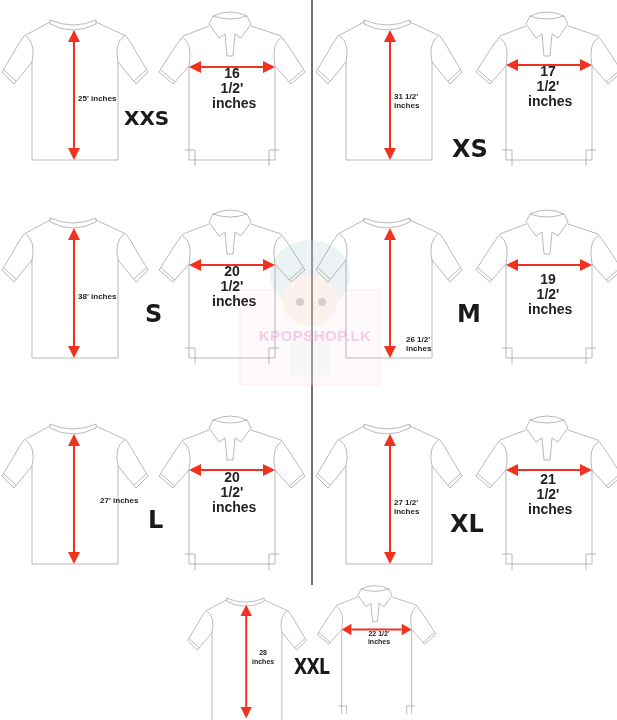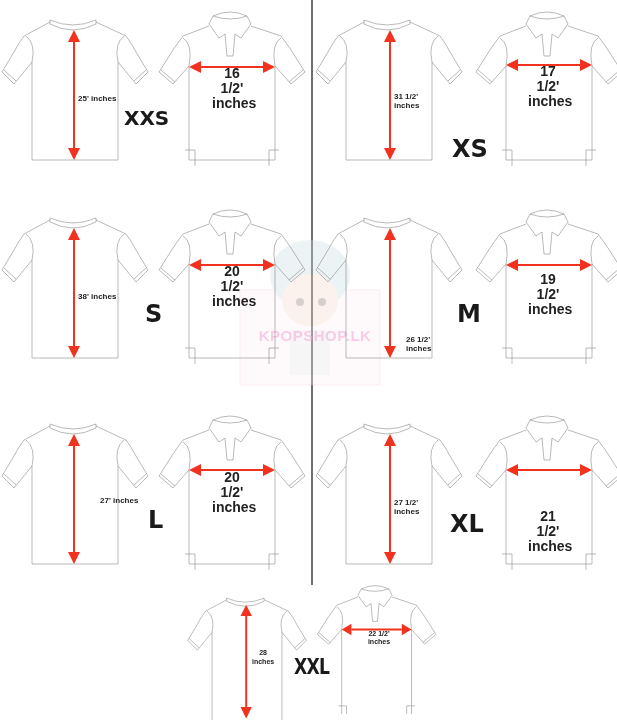--- a/index.html
+++ b/index.html
@@ -184,21 +184,21 @@
       <path d="M58 6 Q75 -2 92 6 L96 14 L86 28 L80 24 L78 46 L72 46 L70 24 L64 28 L54 14 Z" fill="none" stroke="#8a8a8a" stroke-width="0.6"></path>
       <path d="M58 6 Q75 12 92 6" fill="none" stroke="#8a8a8a" stroke-width="0.6"></path>
       <path d="M54 16 L28 26 Q22 34 18 40 L4 62 L18 74 L34 56 L34 150 L120 150 L120 56 L136 74 L150 62 L136 40 Q132 34 126 26 L96 16" fill="none" stroke="#8a8a8a" stroke-width="0.6"></path>
       <path d="M34 56 Q38 34 28 28 M120 56 Q116 34 126 28" fill="none" stroke="#8a8a8a" stroke-width="0.6"></path>
       <path d="M6 60 L20 72 M148 60 L134 72" fill="none" stroke="#8a8a8a" stroke-width="0.6"></path>
       <path d="M30 140 L40 140 L40 156 M124 140 L114 140 L114 156" fill="none" stroke="#8a8a8a" stroke-width="0.6"></path>
       <line x1="46" y1="56" x2="108" y2="56" stroke="#f0321e" stroke-width="2"></line>
       <polygon points="34,56 46,50 46,62" fill="#f0321e"></polygon>
       <polygon points="120,56 108,50 108,62" fill="#f0321e"></polygon>
     </svg>
-    <div class="chest-label" style="left:214px;top:58px;width:40px;margin-top:37px;">21 1/2'
+    <div class="chest-label" style="left:214px;top:58px;width:40px;">21 1/2'
 inches</div>
   </div>
 
   <div class="cell" style="left:186px;top:590px;width:260px;height:130px;">
     <svg width="122" height="130" viewBox="0 0 150 160">
       <path d="M50 10 Q73 20 96 10 L96 14 Q73 26 50 14 Z" fill="none" stroke="#8a8a8a" stroke-width="0.7"></path>
       <path d="M50 12 L24 26 Q18 34 14 42 L2 62 L14 74 L32 52 L32 160 M118 160 L118 52 L136 74 L148 62 L136 42 Q132 34 126 26 L96 12" fill="none" stroke="#8a8a8a" stroke-width="0.7"></path>
       <path d="M32 52 Q36 34 26 26 M118 52 Q114 34 124 26" fill="none" stroke="#8a8a8a" stroke-width="0.7"></path>
       <path d="M4 60 L16 71 M146 60 L134 71" fill="none" stroke="#8a8a8a" stroke-width="0.7"></path>
       <line x1="74" y1="30" x2="74" y2="148" stroke="#f0321e" stroke-width="2.4"></line>

